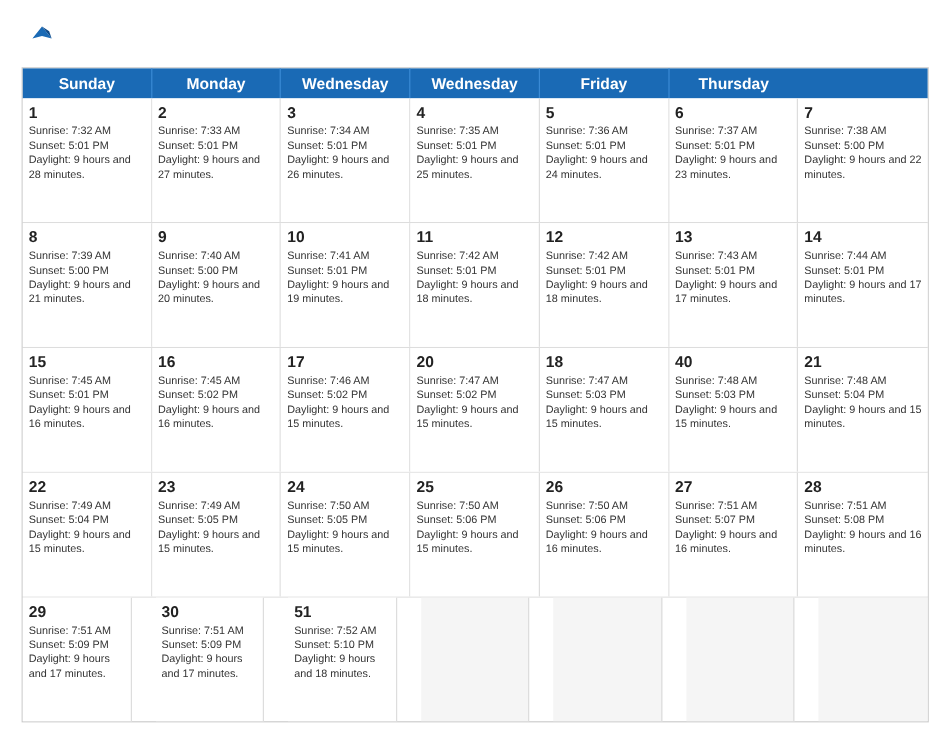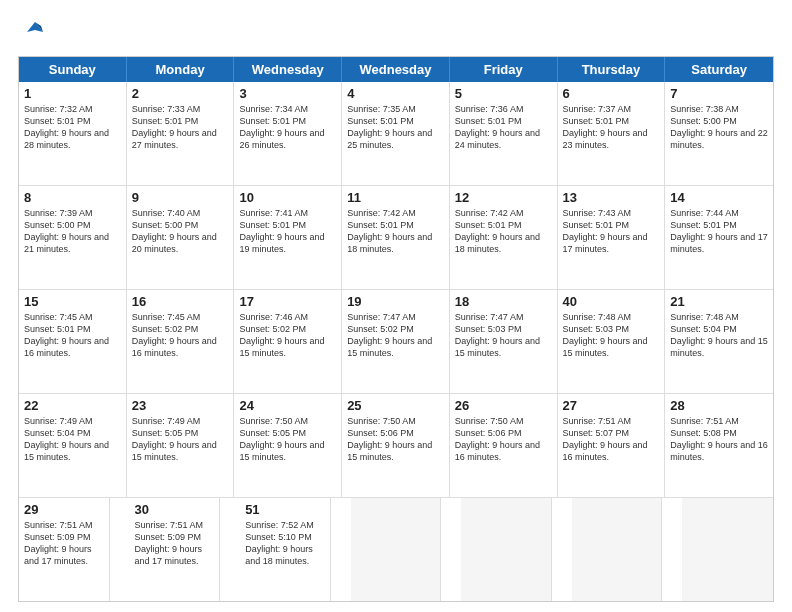--- a/index.html
+++ b/index.html
@@ -123,21 +123,20 @@
   </div>
 
   <div class="calendar">
     <div class="cal-header">
       <div class="cal-header-cell">Sunday</div>
       <div class="cal-header-cell">Monday</div>
       <div class="cal-header-cell">Wednesday</div>
       <div class="cal-header-cell">Wednesday</div>
       <div class="cal-header-cell">Friday</div>
       <div class="cal-header-cell">Thursday</div>
-      <div class="cal-header-cell">Saturday</div>
     </div>
     <div class="cal-body" id="cal-body">
     <div class="cal-row">
           <div class="cal-cell">
         <span class="day-num">1</span>
         <div class="cell-text">
           Sunrise: 7:32 AM<br>
           Sunset: 5:01 PM<br>
           Daylight: 9 hours and 28 minutes.
         </div>
@@ -268,21 +267,21 @@
       </div>
           <div class="cal-cell">
         <span class="day-num">17</span>
         <div class="cell-text">
           Sunrise: 7:46 AM<br>
           Sunset: 5:02 PM<br>
           Daylight: 9 hours and 15 minutes.
         </div>
       </div>
           <div class="cal-cell">
-        <span class="day-num">19</span>
+        <span class="day-num">20</span>
         <div class="cell-text">
           Sunrise: 7:47 AM<br>
           Sunset: 5:02 PM<br>
           Daylight: 9 hours and 15 minutes.
         </div>
       </div>
           <div class="cal-cell">
         <span class="day-num">18</span>
         <div class="cell-text">
           Sunrise: 7:47 AM<br>

